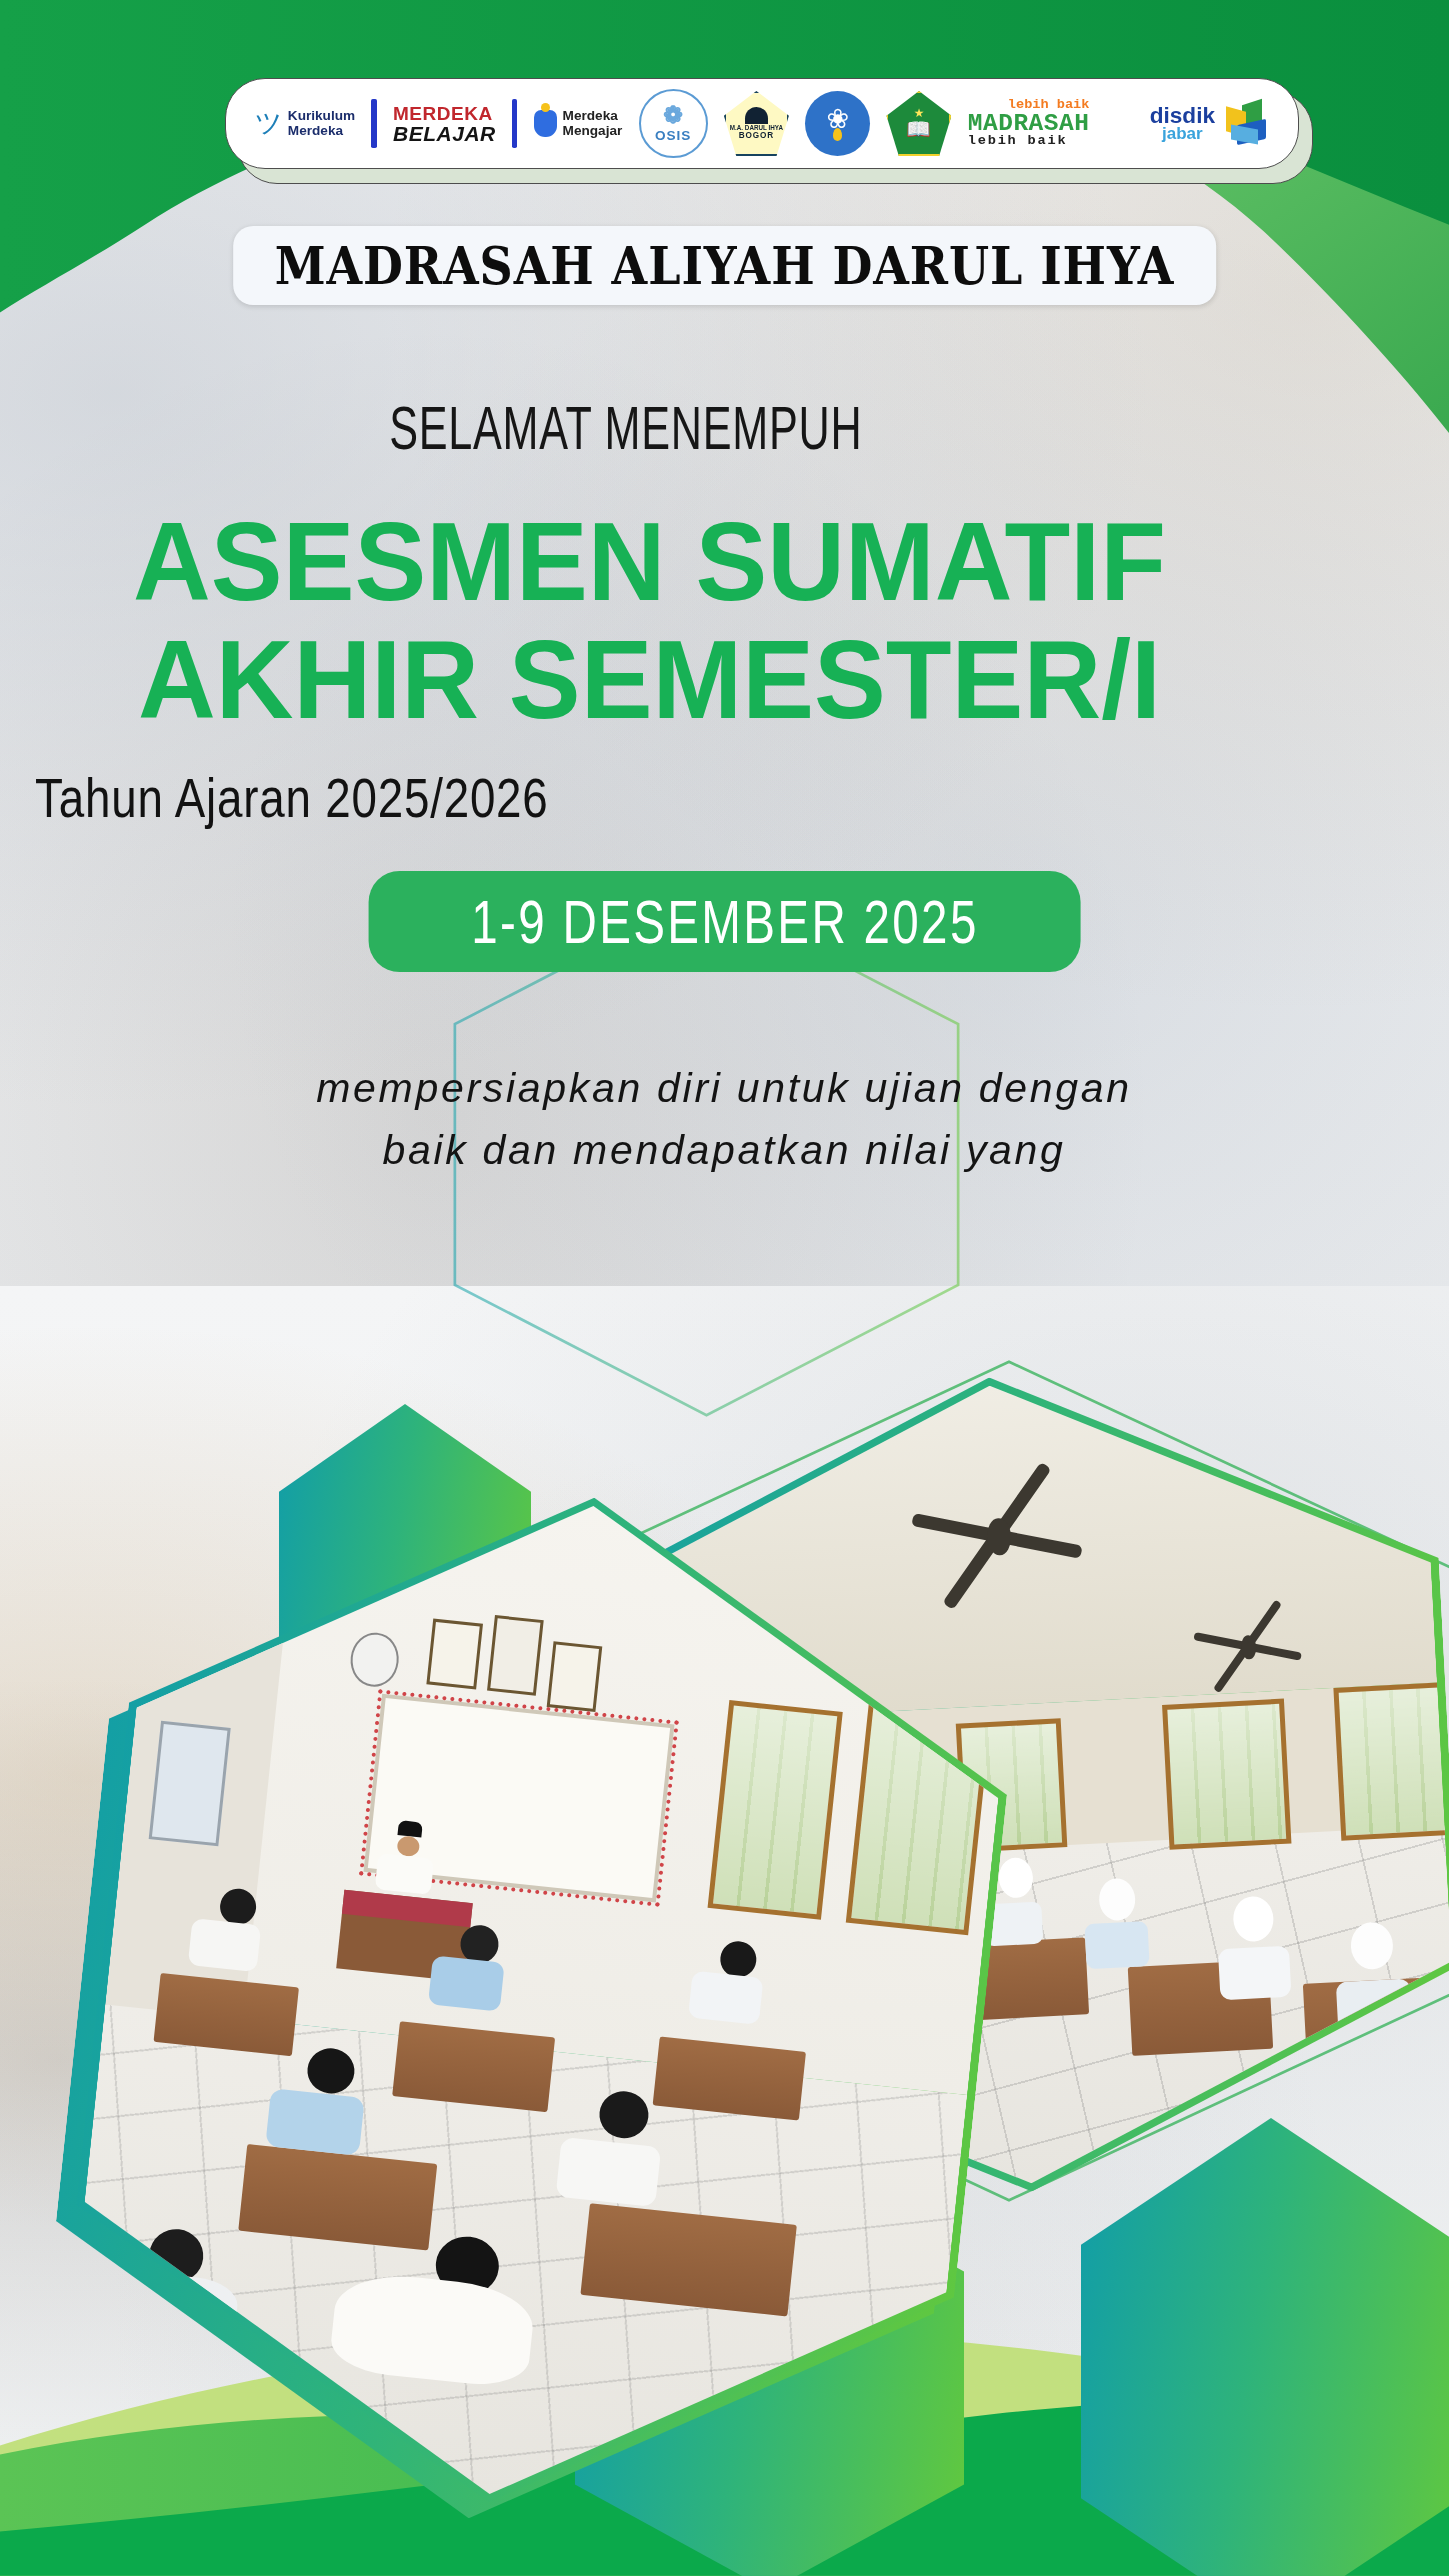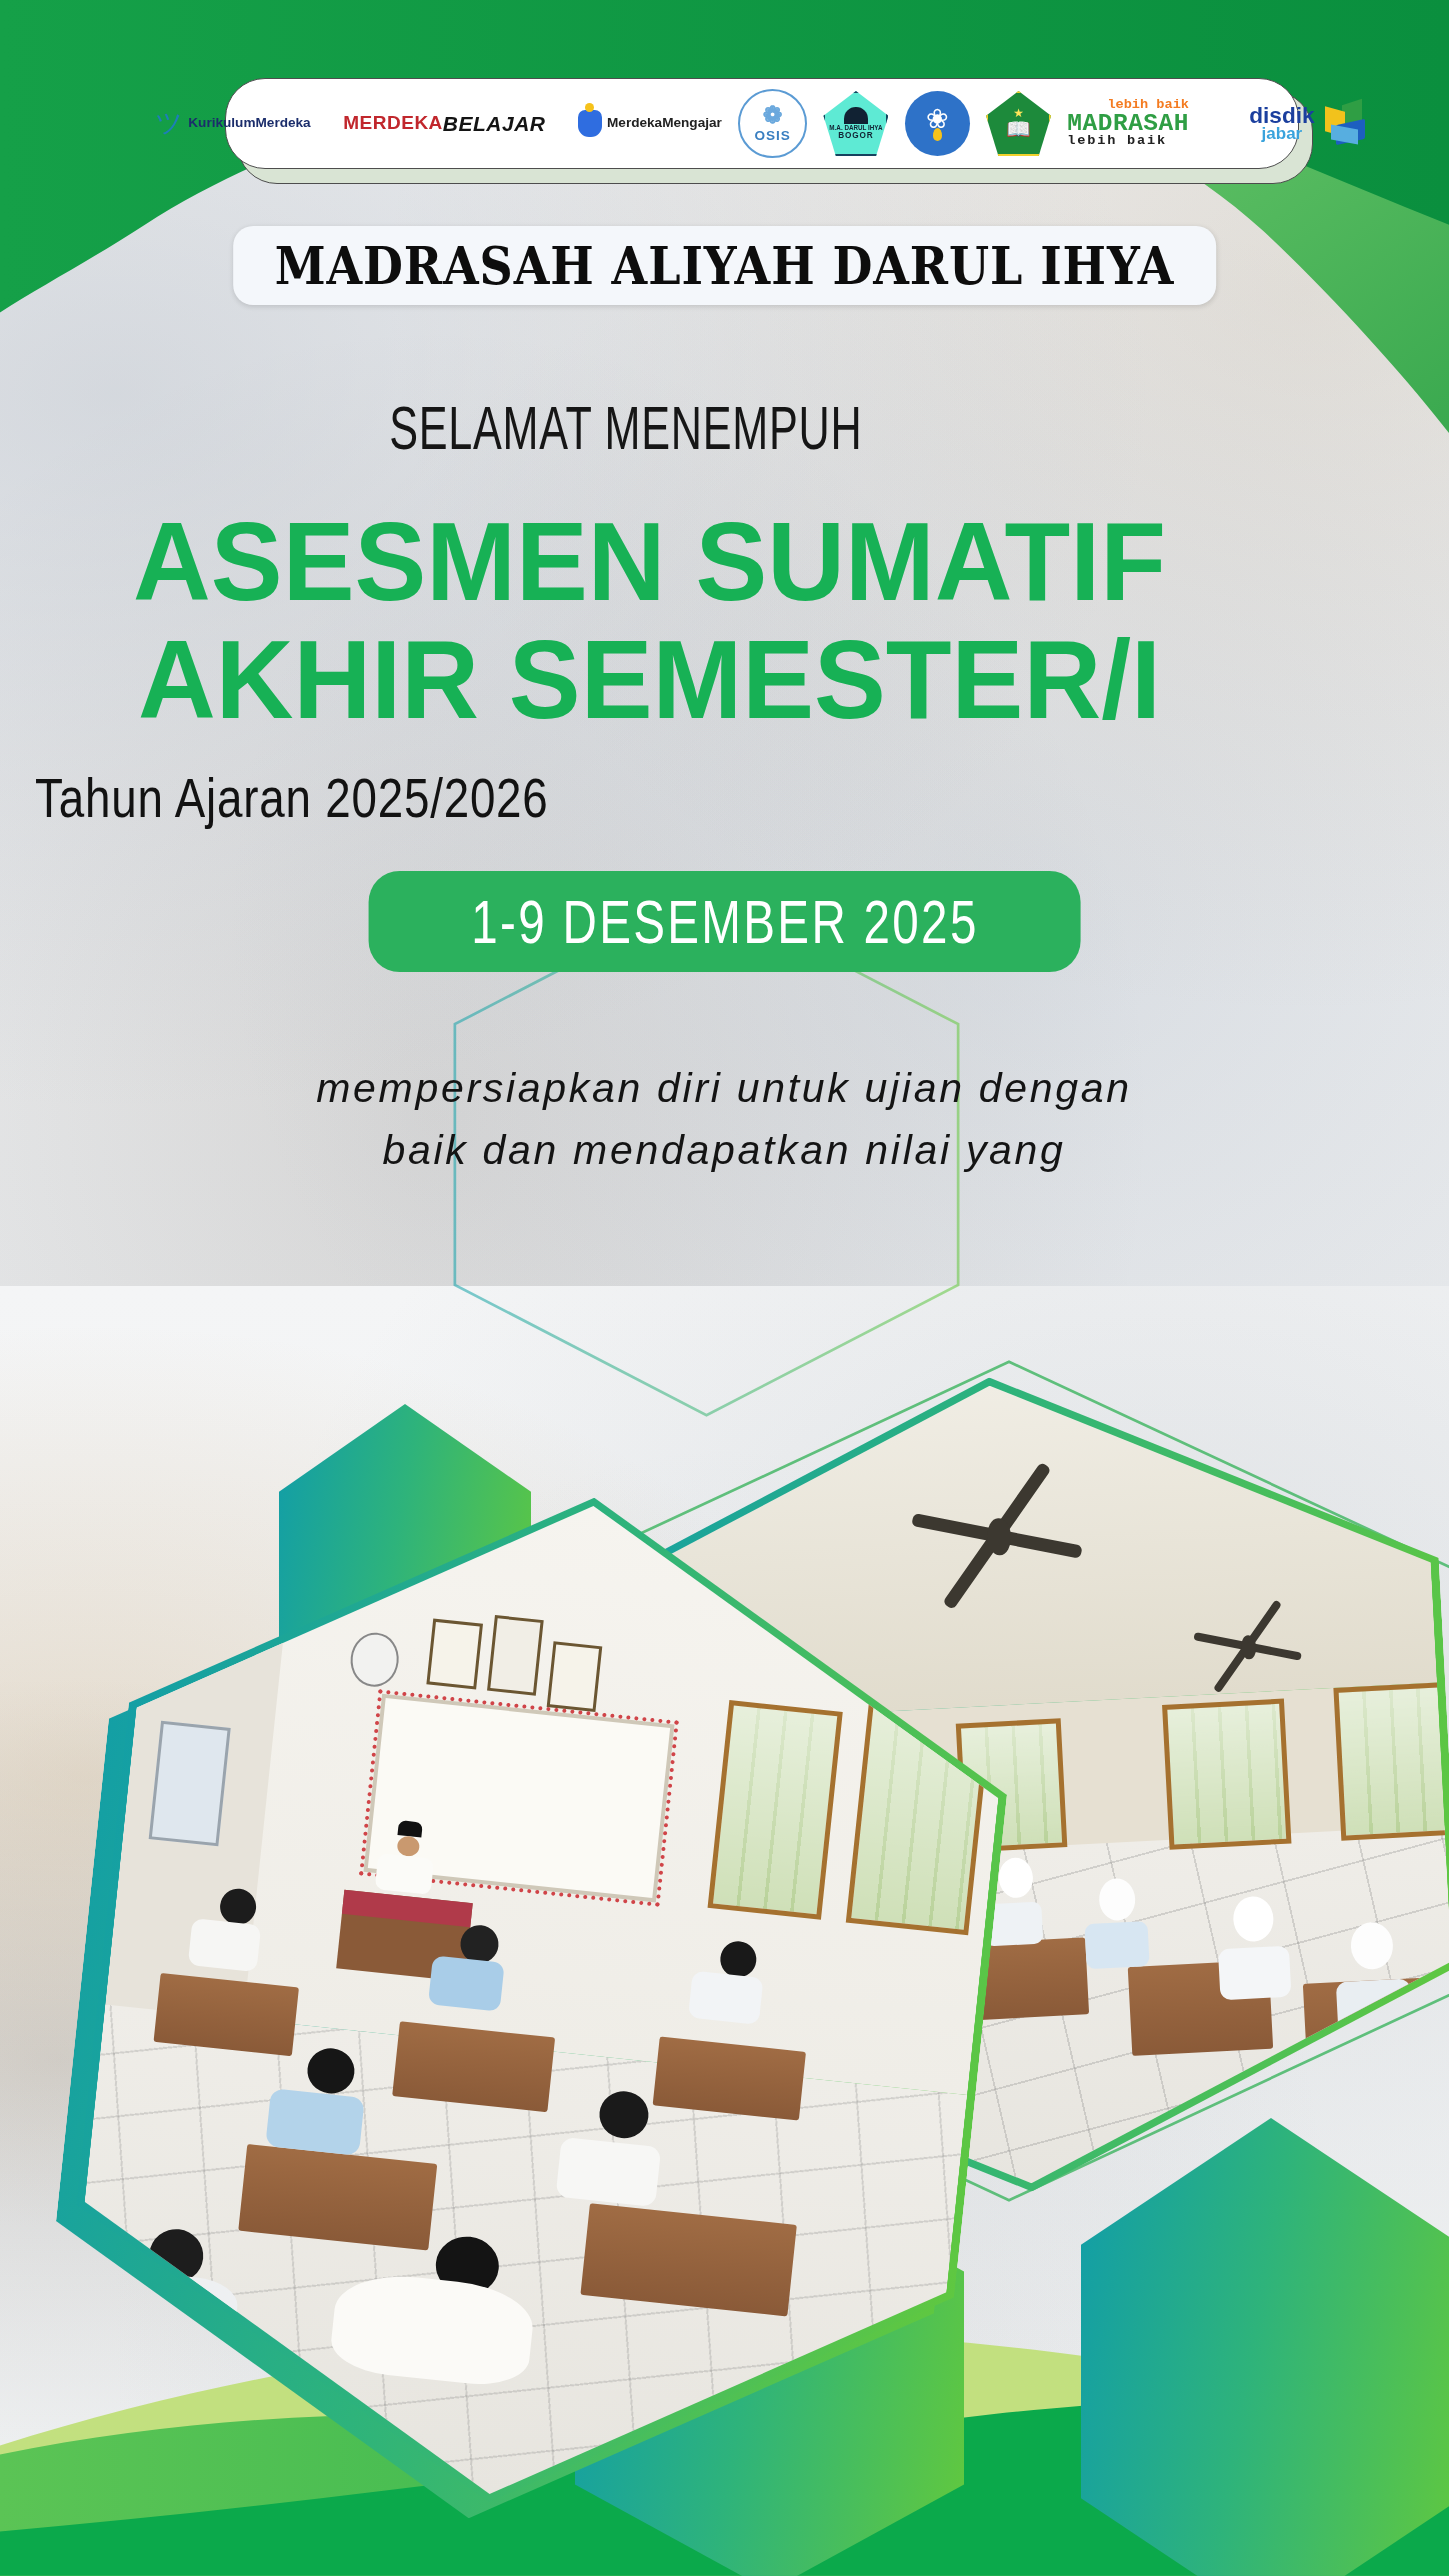--- a/index.html
+++ b/index.html
@@ -28,32 +28,32 @@
   .hex{clip-path:polygon(50% 0,100% 25%,100% 75%,50% 100%,0 75%,0 25%);}
   .hexgrad{background:linear-gradient(100deg,#119da9 0%,#2eb37b 45%,#63c93c 100%);}
 
   
   .bar-shadow{left:237px;top:91px;width:1074px;height:91px;border-radius:40px;
     background:#d9e4d4;border:1.8px solid #4d4d4d;}
   .logo-bar{left:225px;top:78px;width:1074px;height:91px;border-radius:40px;
     background:#ffffff;border:1.8px solid #4d4d4d;display:flex;align-items:center;
     justify-content:center;gap:16.3px;padding:0 27px;box-sizing:border-box;}
   .lg-txt-sm{font-size:13.6px;font-weight:bold;color:#1b2d6b;line-height:1.05;}
-  .lg-stack{display:flex;flex-direction:row;justify-content:center;}
+  .lg-stack{display:flex;flex-direction:column;justify-content:center;}
   .lg-div{width:5.4px;height:49px;background:#2438c8;border-radius:1.8px;}
   .mb1{font-size:19px;font-weight:bold;color:#c1272d;letter-spacing:0.5px;line-height:1;}
   .mb2{font-size:21px;font-weight:bold;color:#141414;letter-spacing:0.5px;line-height:1;font-style:italic;}
   .badge{width:65px;height:65px;flex:0 0 auto;}
   .circle{border-radius:50%;}
   .penta{clip-path:polygon(50% 0,100% 38%,81% 100%,19% 100%,0 38%);}
   .osis{background:#fff;border:2.7px solid #5b9bd4;display:flex;align-items:center;
     justify-content:center;flex-direction:column;color:#3a7fc1;font-weight:bold;}
   .osis .wreath{font-size:23.5px;line-height:1;color:#6aa8dd;}
   .osis .t{font-size:13.6px;letter-spacing:0.9px;}
-  .ma-penta{background:#5eead4;border:2.7px solid #16425e;display:flex;flex-direction:column;
+  .ma-penta{background:#fef9c3;border:2.7px solid #16425e;display:flex;flex-direction:column;
     align-items:center;justify-content:center;color:#123;font-weight:bold;box-sizing:border-box;}
   .ma-penta .dome{width:23.5px;height:16.3px;background:#123;border-radius:11.8px 11.8px 0 0;}
   .ma-penta .t{font-size:6.3px;}
   .ma-penta .b{font-size:8.2px;letter-spacing:0.9px;}
   .tutwuri{background:#2e72c8;display:flex;align-items:center;justify-content:center;
     flex-direction:column;color:#fff;}
   .tutwuri .flower{font-size:27px;line-height:1;}
   .tutwuri .flame{width:9px;height:12.7px;background:#f6c21a;border-radius:50% 50% 50% 50%/60% 60% 40% 40%;margin-top:-5.4px;}
   .kemenag{background:#1d8a3b;border:2.7px solid #f2d12c;display:flex;align-items:center;
     justify-content:center;flex-direction:column;color:#ffe65a;box-sizing:border-box;}

